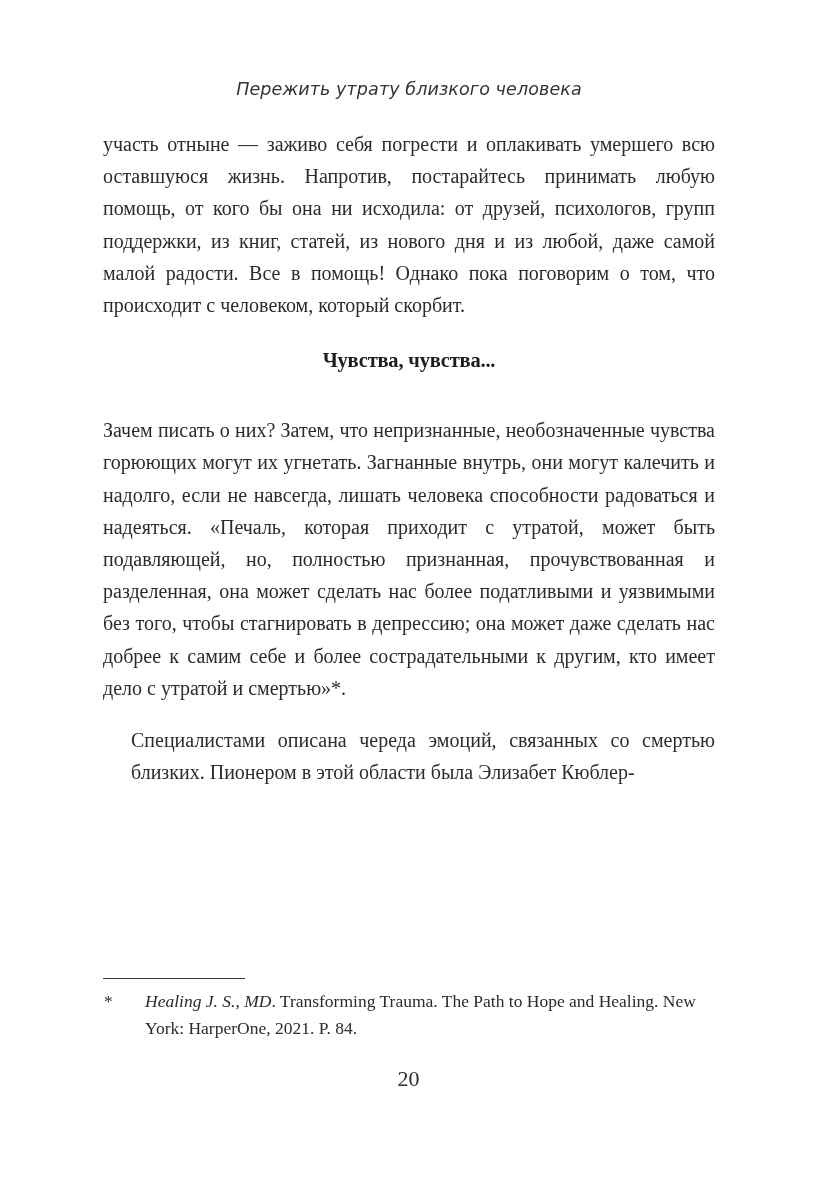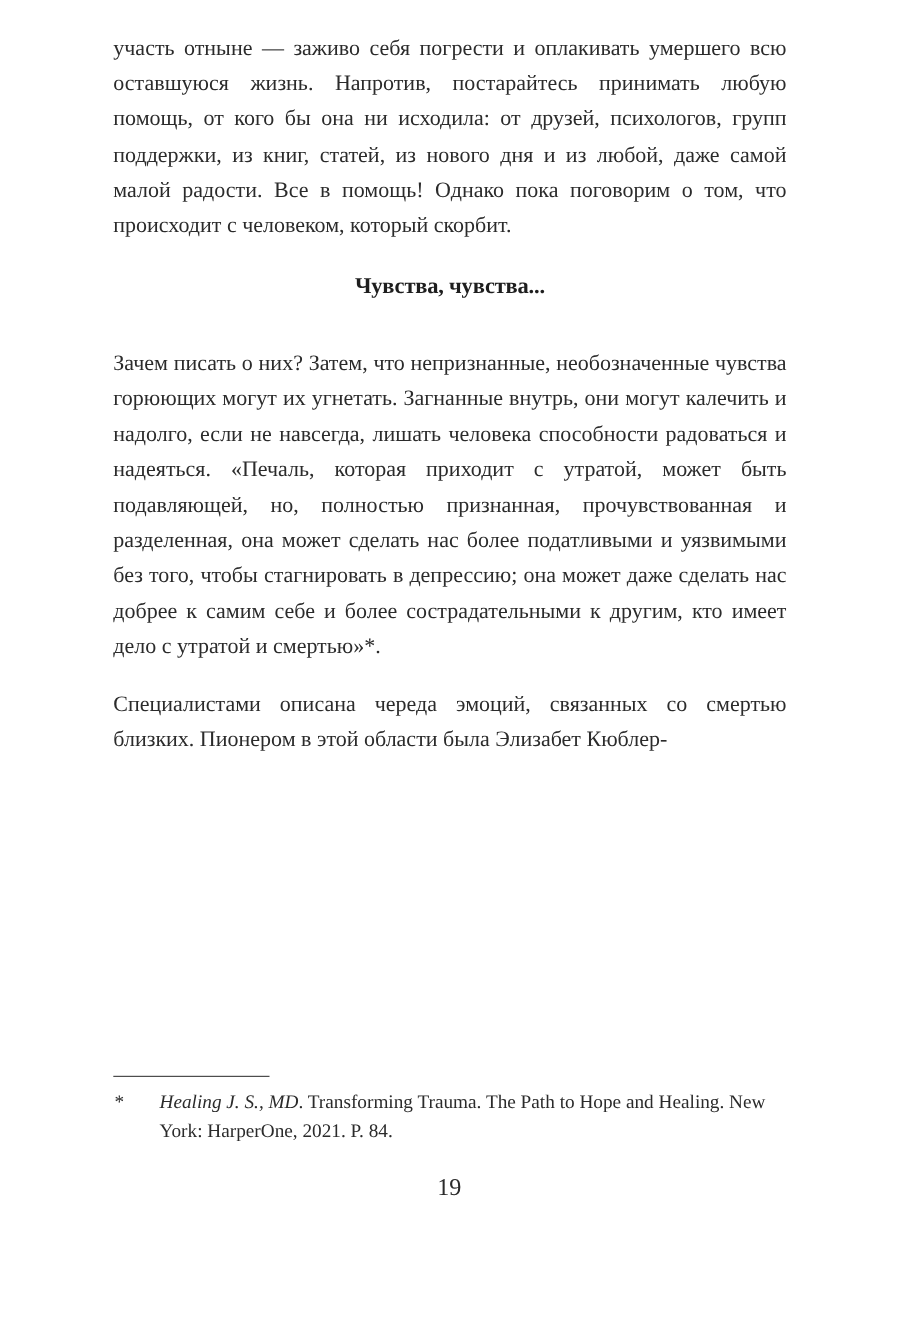--- a/index.html
+++ b/index.html
@@ -40,21 +40,21 @@
   .body-par {
     margin: 0;
     font-size: 20px;
     line-height: 32.2px;
     text-align: justify;
     text-justify: inter-word;
     color: #2b2b2b;
     hyphens: manual;
   }
   .par-first { margin-top: 28px; }
-  .par-gap   { margin-top: 20px; }
+  .par-gap   { margin-top: 20px; margin-left: 28px; }
 
   
   .section-heading {
     margin: 0;
     padding: 0;
     margin-top: 53px;
     text-align: center;
     font-family: "DejaVu Sans", "Liberation Sans", sans-serif;
     font-weight: 300;
     font-size: 28.5px;
@@ -120,34 +120,35 @@
     color: #2b2b2b;
   }
 </style>
 </head>
 <body>
 
 <div class="page">
 
   <div class="content">
 
+    <div class="running-head">Пережить утрату близкого человека</div>
 
     <p class="body-par par-first">участь отныне — заживо себя погрести и оплакивать умершего всю оставшуюся жизнь. Напротив, постарайтесь принимать любую помощь, от кого бы она ни исходила: от друзей, психологов, групп поддержки, из книг, статей, из нового дня и из любой, даже самой малой радости. Все в помощь! Однако пока поговорим о том, что происходит с человеком, который скорбит.</p>
 
 
     <h3 class="sub-heading">Чувства, чувства...</h3>
 
     <p class="body-par after-sub">Зачем писать о них? Затем, что непризнанные, необозначенные чувства горюющих могут их угнетать. Загнанные внутрь, они могут калечить и надолго, если не навсегда, лишать человека способности радоваться и надеяться. «Печаль, которая приходит с утратой, может быть подавляющей, но, полностью признанная, прочувствованная и разделенная, она может сделать нас более податливыми и уязвимыми без того, чтобы стагнировать в депрессию; она может даже сделать нас добрее к самим себе и более сострадательными к другим, кто имеет дело с утратой и смертью»*.</p>
 
     <p class="body-par par-gap">Специалистами описана череда эмоций, связанных со смертью близких. Пионером в этой области была Элизабет Кюблер-</p>
 
   </div>
 
   <div class="footnote-block">
     <div class="footnote-rule"></div>
     <div class="footnote">
       <span class="marker">*</span><span class="it">Healing J. S., MD</span><span>. Transforming Trauma. The Path to Hope and Healing. New York: HarperOne, 2021. P. 84.</span>
     </div>
   </div>
 
-  <div class="folio">19</div>
+  <div class="folio">20</div>
 
 </div>
 
 </body></html>

